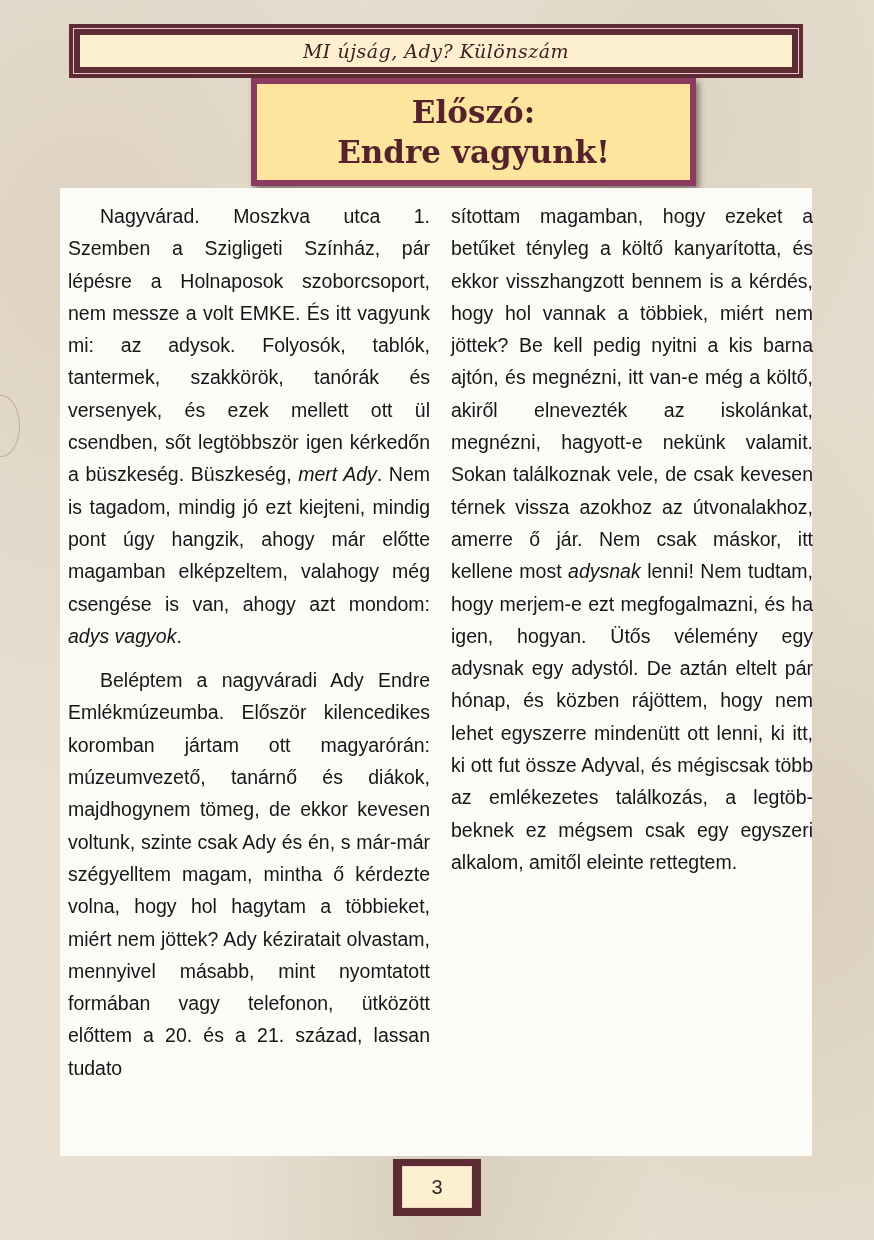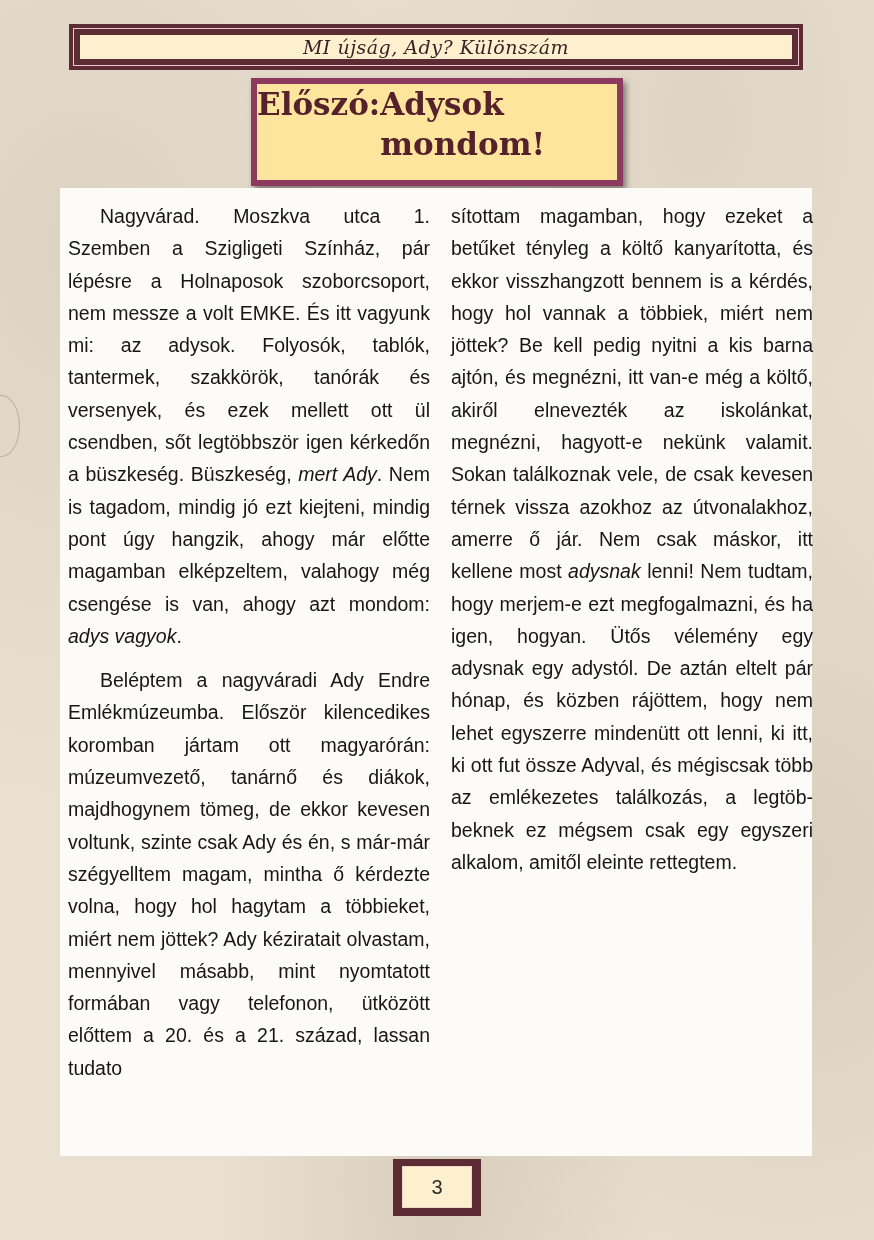--- a/index.html
+++ b/index.html
@@ -7,40 +7,40 @@
     width: 874px; height: 1240px; position: relative; overflow: hidden;
     background-color: #e9e0d2;
     background-image:
       radial-gradient(ellipse at 10% 20%, rgba(200,185,165,0.35) 0, rgba(200,185,165,0) 40%),
       radial-gradient(ellipse at 90% 70%, rgba(190,175,150,0.35) 0, rgba(190,175,150,0) 40%),
       radial-gradient(ellipse at 50% 95%, rgba(180,165,140,0.3) 0, rgba(180,165,140,0) 35%),
       radial-gradient(ellipse at 80% 10%, rgba(205,195,175,0.4) 0, rgba(205,195,175,0) 35%);
     font-family: "Liberation Sans", sans-serif;
   }
   .header-bar {
-    position: absolute; left: 69px; top: 24px; width: 734px; height: 46px;
+    position: absolute; left: 69px; top: 24px; width: 734px; height: 54px;
     background: #5d2b33; box-sizing: border-box;
   }
   .header-bar .inner-line {
     position: absolute; left: 4px; top: 4px; right: 4px; bottom: 4px;
     border: 1px solid #e8c8cc;
   }
   .header-bar .inner {
     position: absolute; left: 11px; top: 11px; right: 11px; bottom: 11px;
     background: #fdf0cf; display: flex; align-items: center; justify-content: center;
   }
   .header-title {
     font-family: "DejaVu Serif", serif; font-style: italic; font-size: 19px;
     color: #3a1f22; letter-spacing: 0.5px;
   }
   .title-box {
-    position: absolute; left: 251px; top: 78px; width: 372px; height: 108px;
+    position: absolute; left: 251px; top: 78px; width: 445px; height: 108px;
     background: #fde59e; border: 6px solid #8c3a5e; box-sizing: border-box;
     box-shadow: 3px 4px 6px rgba(0,0,0,0.45);
-    display: flex; flex-direction: row; justify-content: center;
+    display: flex; flex-direction: column; align-items: center; justify-content: center;
   }
   .title-line {
     font-family: "DejaVu Serif", serif; font-weight: bold; font-size: 31px;
     color: #55212a; line-height: 40px;
   }
   .content-panel {
     position: absolute; left: 60px; top: 188px; width: 752px; height: 968px;
     background: #fcfbf8;
   }
   .col {
@@ -77,21 +77,21 @@
 
 <div class="header-bar">
   <div class="inner-line"></div>
   <div class="inner">
     <span class="header-title">MI újság, Ady? Különszám</span>
   </div>
 </div>
 
 <div class="title-box">
   <div class="title-line">Előszó:</div>
-  <div class="title-line">Adysok mondom!</div>
+  <div class="title-line">Endre vagyunk!</div>
 </div>
 
 <div class="content-panel">
   <div class="col left">
     <p class="indent"><span>Nagyvárad. Moszkva utca 1. Szemben a Szigligeti Színház, pár lépésre a Holnaposok szoborcso­port, nem messze a volt EMKE. És itt vagyunk mi: az adysok. Folyo­sók, tablók, tantermek, szakkörök, tanórák és versenyek, és ezek mel­lett ott ül csendben, sőt legtöbb­ször igen kérkedőn a büszkeség. Büszkeség, </span><em>mert Ady</em><span>. Nem is taga­dom, mindig jó ezt kiejteni, mindig pont úgy hangzik, ahogy már előtte magamban elképzeltem, va­lahogy még csengése is van, ahogy azt mondom: </span><em>adys vagyok</em><span>.</span></p>
     <p class="indent">Beléptem a nagyváradi Ady Endre Emlékmúzeumba. Először ki­lencedikes koromban jártam ott magyarórán: múzeumvezető, ta­nárnő és diákok, majdhogynem tö­meg, de ekkor kevesen voltunk, szinte csak Ady és én, s már-már szégyelltem magam, mintha ő kér­dezte volna, hogy hol hagytam a többieket, miért nem jöttek? Ady kéziratait olvastam, mennyivel má­sabb, mint nyomtatott formában vagy telefonon, ütközött előttem a 20. és a 21. század, lassan tudato­</p>
   </div>
   <div class="col right">
     <p><span>sítottam magamban, hogy ezeket a betűket tényleg a költő kanyarí­totta, és ekkor visszhangzott ben­nem is a kérdés, hogy hol vannak a többiek, miért nem jöttek? Be kell pedig nyitni a kis barna ajtón, és megnézni, itt van-e még a költő, akiről elnevezték az iskolánkat, megnézni, hagyott-e nekünk vala­mit. Sokan találkoznak vele, de csak kevesen térnek vissza azok­hoz az útvonalakhoz, amerre ő jár. Nem csak máskor, itt kellene most </span><em>adysnak</em><span> lenni! Nem tudtam, hogy merjem-e ezt megfogalmazni, és ha igen, hogyan. Ütős vélemény egy adysnak egy adystól. De aztán eltelt pár hónap, és közben rá­jöttem, hogy nem lehet egyszerre mindenütt ott lenni, ki itt, ki ott fut össze Adyval, és mégiscsak több az emlékezetes találkozás, a legtöb­beknek ez mégsem csak egy egy­szeri alkalom, amitől eleinte rettegtem.</span></p>
   </div>

